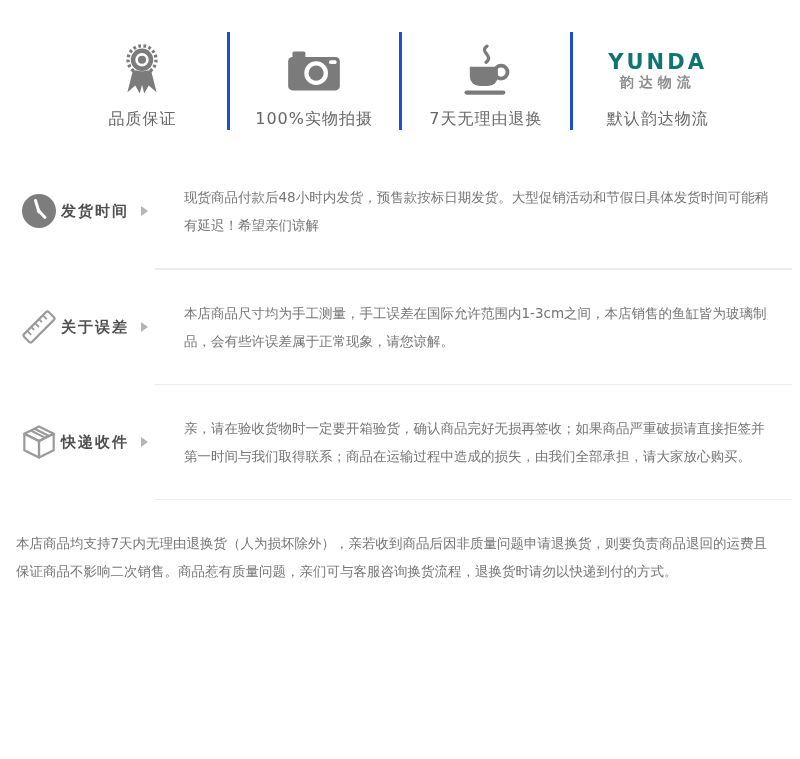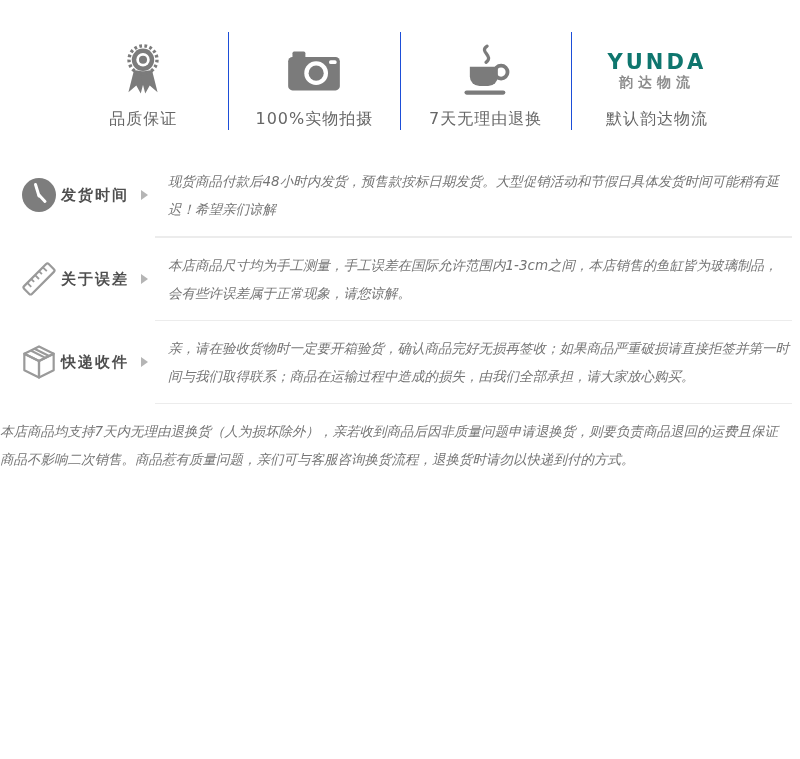--- a/index.html
+++ b/index.html
@@ -3,37 +3,37 @@
 <meta charset="utf-8">
 <style>
   * { margin:0; padding:0; box-sizing:border-box; }
   html,body { background:#ffffff; }
   body { font-family:"DejaVu Sans","Liberation Sans",sans-serif; }
   .page { width:800px; height:759px; background:#fff; overflow:hidden; }
 
   
   .badges { display:flex; margin:32px 58px 0 58px; height:98px; }
   .badge { flex:1; display:flex; flex-direction:column; align-items:center;
-           justify-content:flex-end; border-right:1px solid #1d4ed8; padding-bottom:2px; }
+           justify-content:flex-end; border-right:3px solid #1d4ed8; padding-bottom:2px; }
   .badge:last-child { border-right:none; }
   .badge .bicon { height:62px; display:flex; align-items:center; justify-content:center; margin-bottom:8px; }
   .badge .blabel { font-size:16px; color:#666; letter-spacing:1px; line-height:18px; }
   .logo-line1 { font-size:21px; font-weight:bold; color:#0f766e; letter-spacing:3px; line-height:22px; text-align:center; }
   .logo-line2 { font-size:14px; font-weight:bold; color:#8d8d8d; letter-spacing:5px; line-height:18px; text-align:center; }
 
   
   .rows { margin-top:24px; }
   .row { display:flex; align-items:center; padding:13px 0; }
   .row-left { width:168px; flex:0 0 168px; display:flex; align-items:center; padding-left:17px; }
   .ricon { width:44px; height:48px; display:flex; align-items:center; justify-content:center; flex:0 0 44px; }
   .rtitle { font-size:15px; font-weight:bold; color:#4f4f4f; letter-spacing:2px; margin-left:0px; white-space:nowrap; }
   .arrow { width:0; height:0; border-left:7px solid #b5b5b5; border-top:5px solid transparent;
            border-bottom:5px solid transparent; margin-left:12px; flex:0 0 auto; }
   .row-text { flex:1; padding-right:10px; font-size:13.5px; color:#757575; line-height:28px; }
-  .row-text p { margin:0;font-style:italic; }
+  .row-text p { margin:16px; }
   .divider { border-bottom:1px solid #ececec; margin-left:155px; margin-right:8px; }
   svg { display:block; }
 </style>
 </head>
 <body>
 
 <div class="page">
 
   <div class="badges">
 

